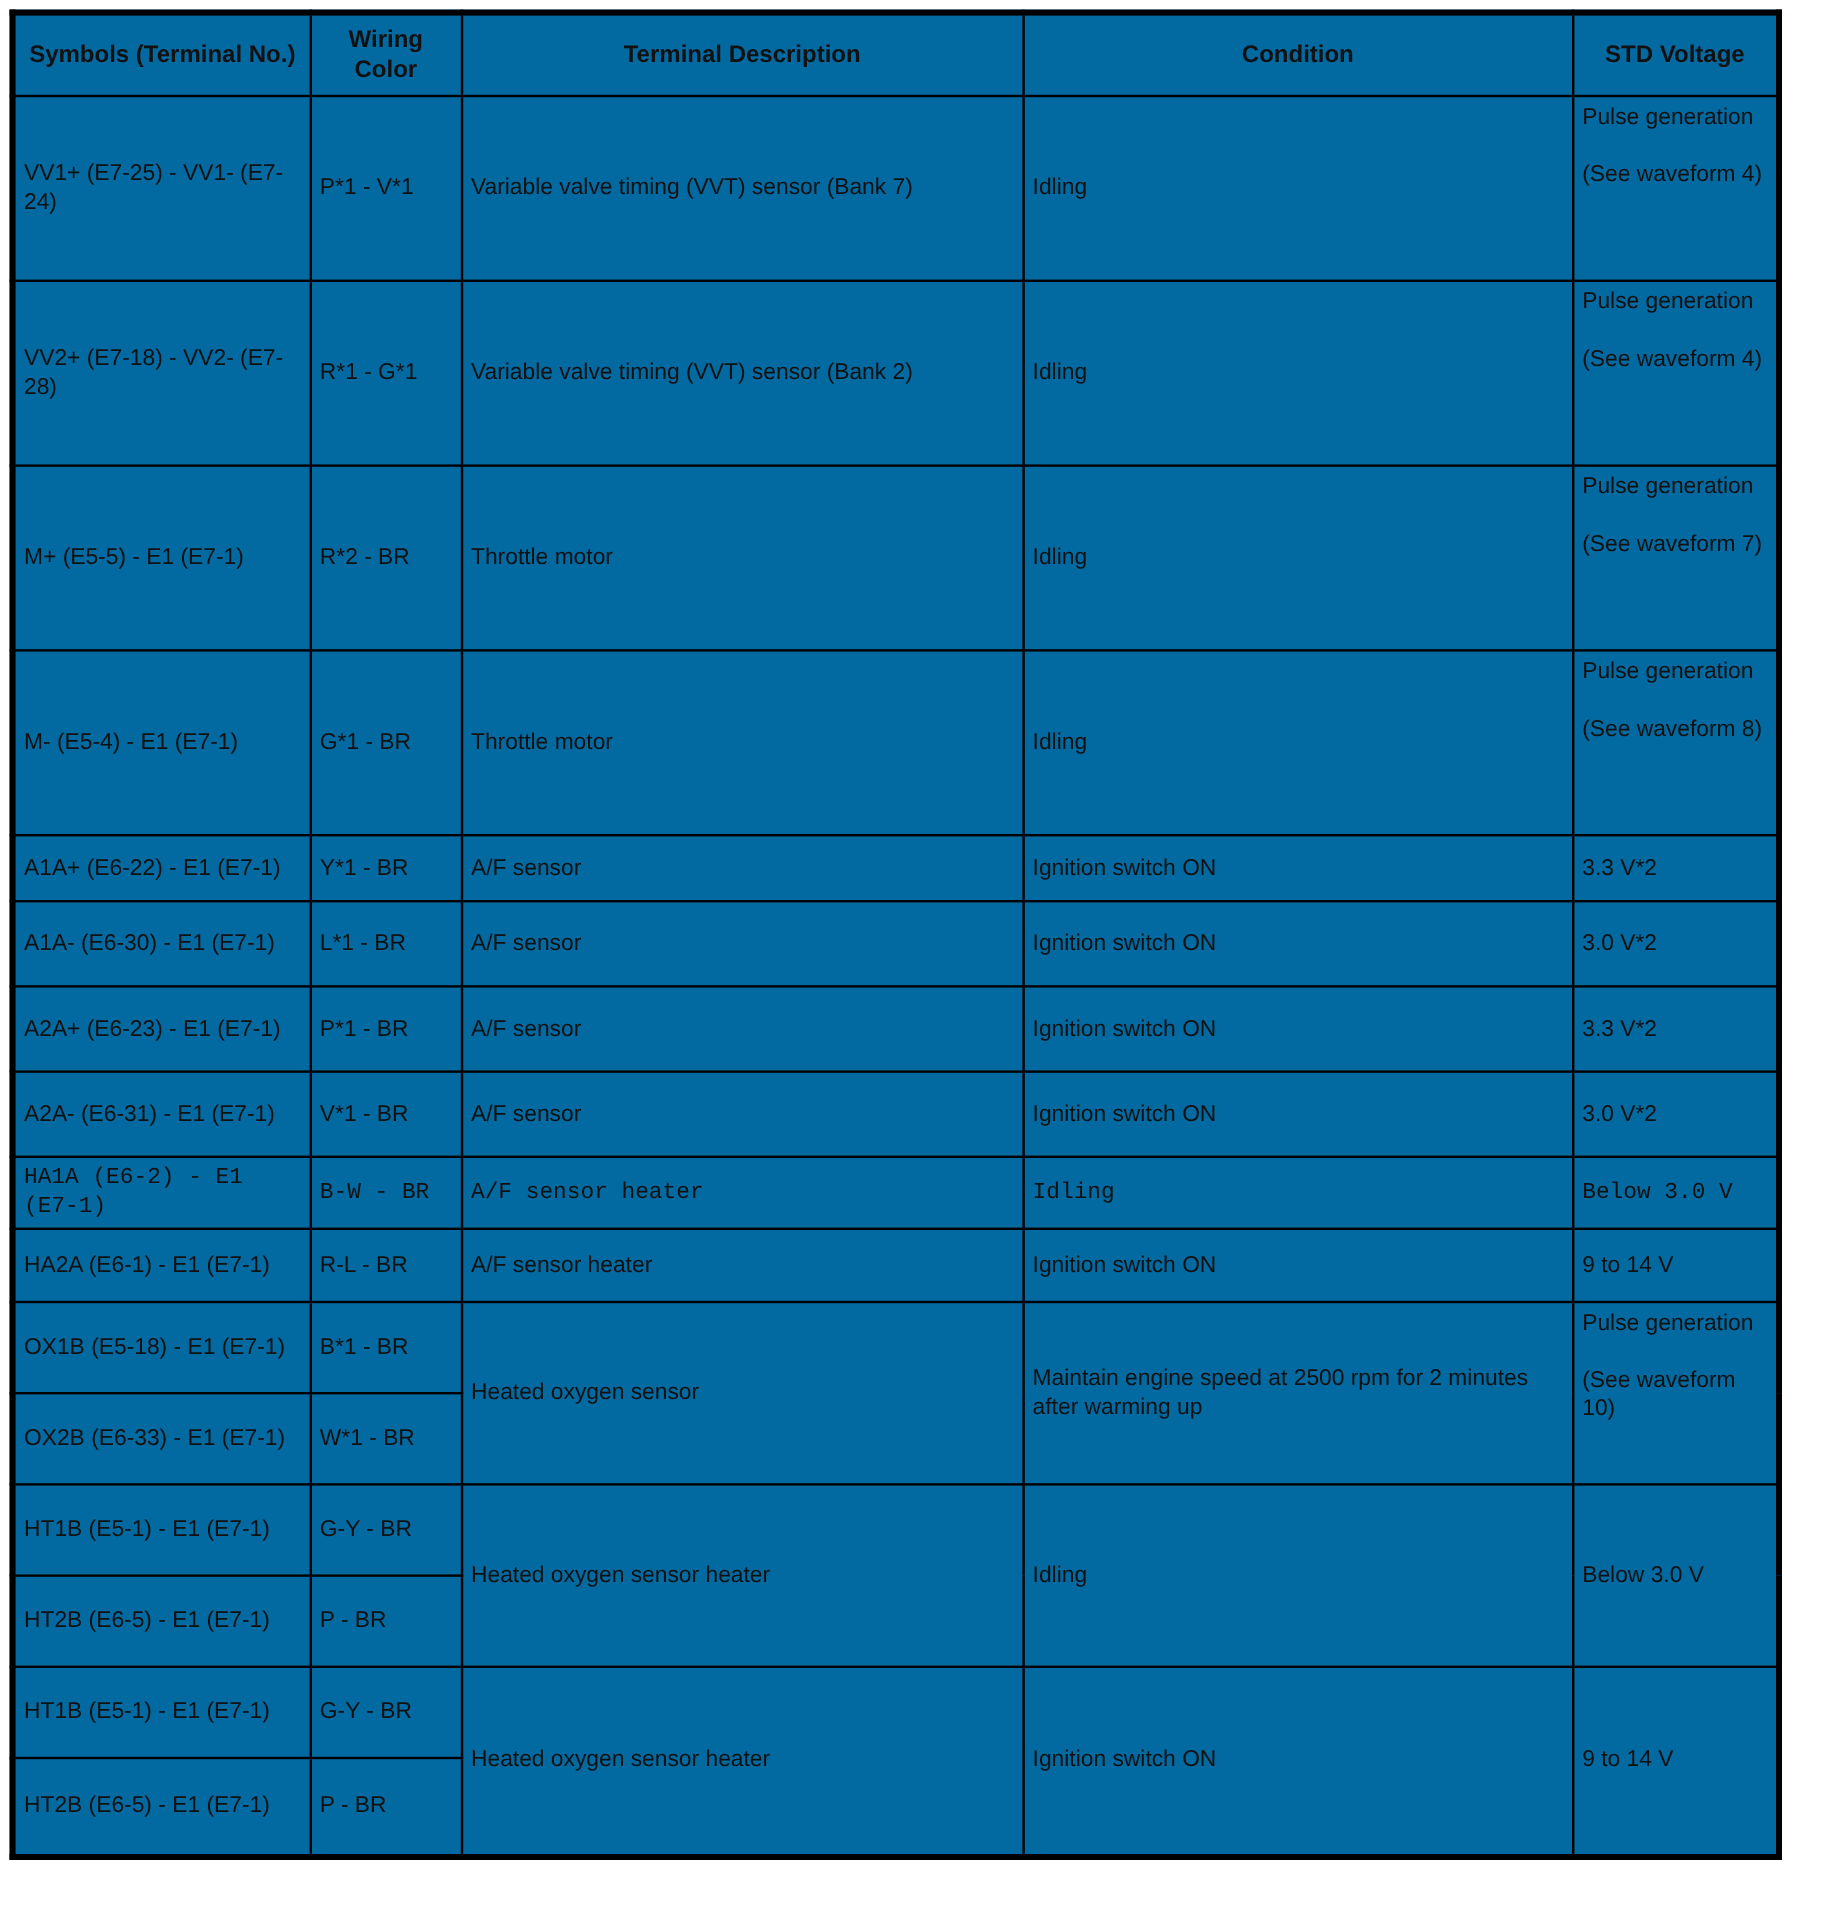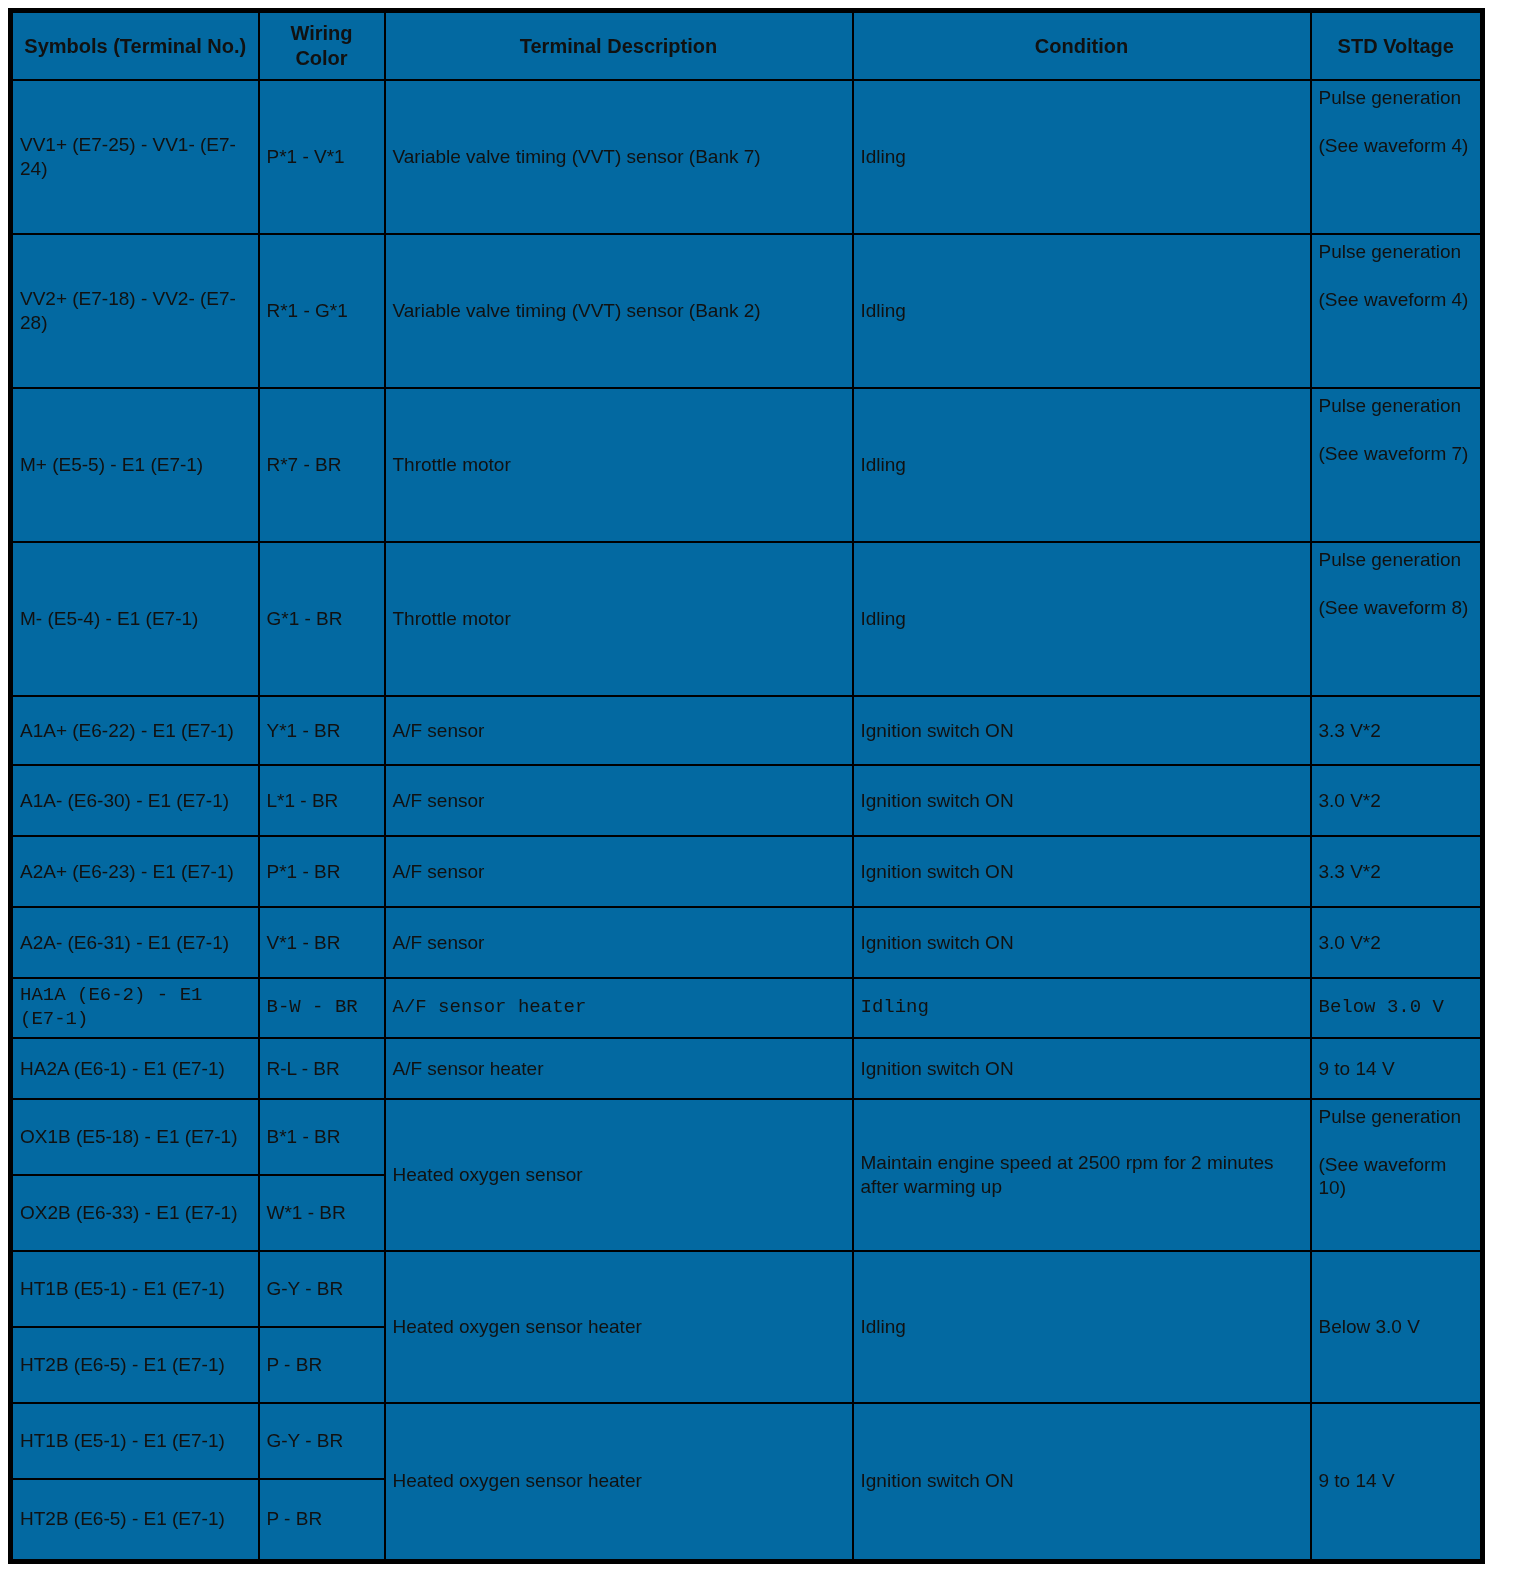--- a/index.html
+++ b/index.html
@@ -88,37 +88,37 @@
           <td>VV2+ (E7-18) - VV2- (E7-28)</td>
           <td>R*1 - G*1</td>
           <td>Variable valve timing (VVT) sensor (Bank 2)</td>
           <td>Idling</td>
           <td class="top">Pulse generation
 
 (See waveform 4)</td>
         </tr>
         <tr style="height: 154px;">
           <td>M+ (E5-5) - E1 (E7-1)</td>
-          <td>R*7 - BR</td>
+          <td>R*2 - BR</td>
           <td>Throttle motor</td>
           <td>Idling</td>
           <td class="top">Pulse generation
 
 (See waveform 7)</td>
         </tr>
         <tr style="height: 154px;">
           <td>M- (E5-4) - E1 (E7-1)</td>
           <td>G*1 - BR</td>
           <td>Throttle motor</td>
           <td>Idling</td>
           <td class="top">Pulse generation
 
 (See waveform 8)</td>
         </tr>
-        <tr style="height: 69px;">
+        <tr style="height: 55px;">
           <td>A1A+ (E6-22) - E1 (E7-1)</td>
           <td>Y*1 - BR</td>
           <td>A/F sensor</td>
           <td>Ignition switch ON</td>
           <td>3.3 V*2</td>
         </tr>
         <tr style="height: 71px; margin-top: 28px;">
           <td>A1A- (E6-30) - E1 (E7-1)</td>
           <td>L*1 - BR</td>
           <td>A/F sensor</td>

